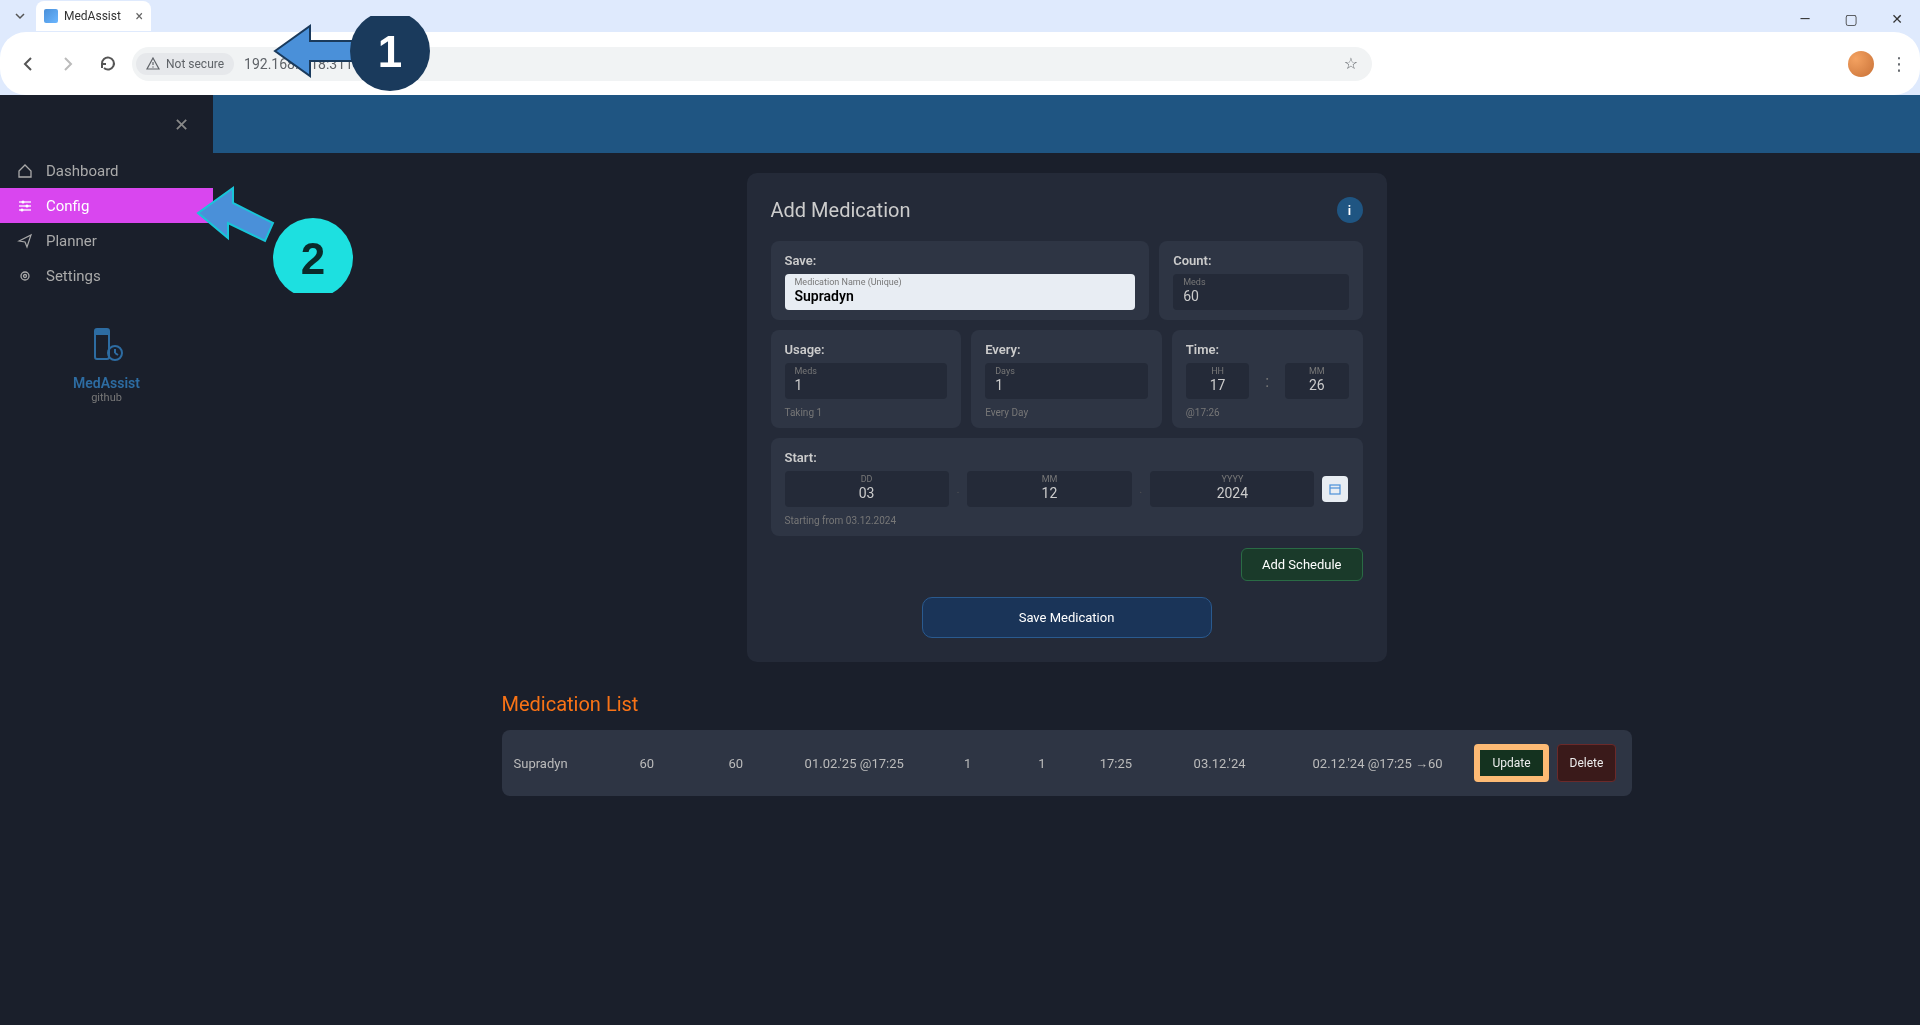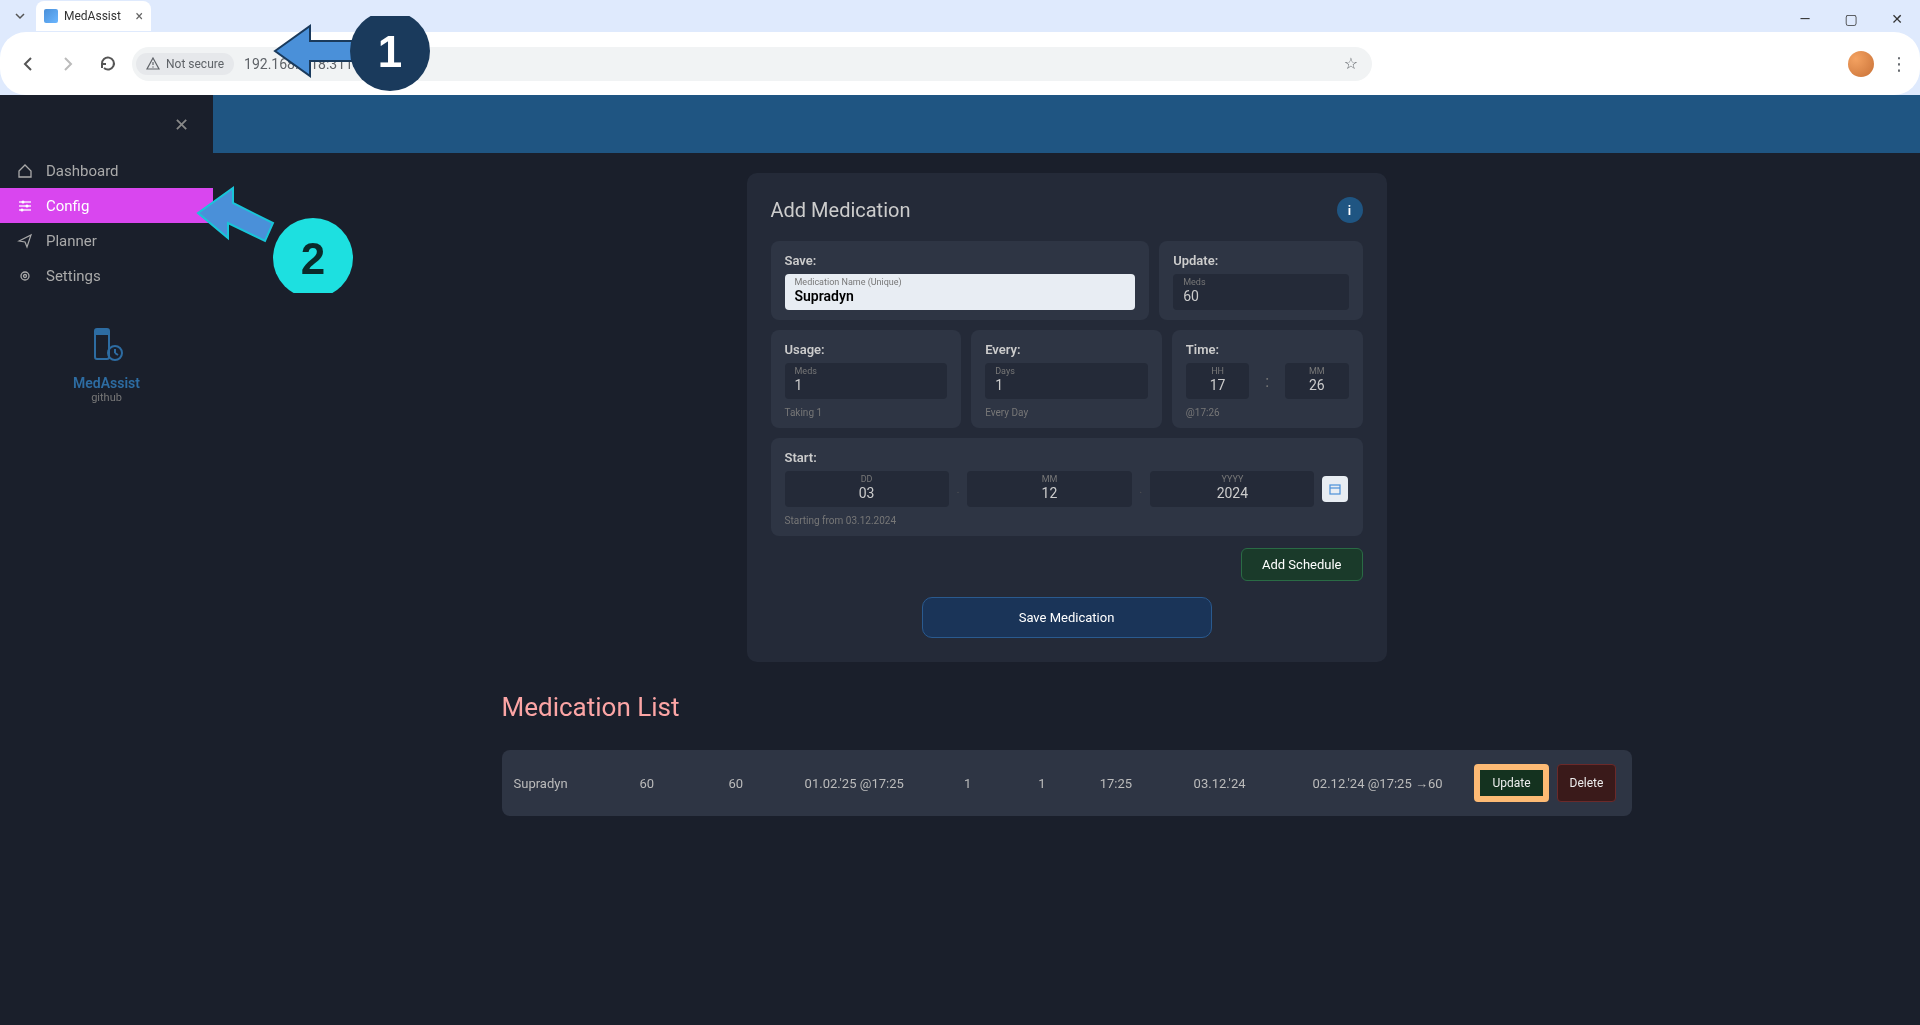--- a/index.html
+++ b/index.html
@@ -67,21 +67,21 @@
 .date-sep { color: #555; font-size: 10px; }
 .cal-btn { width: 26px; height: 26px; background: #e8edf3; border-radius: 4px; display: flex; align-items: center; justify-content: center; cursor: pointer; font-size: 12px; }
 .date-inputs .input-label { left: 50%; transform: translateX(-50%); }
 .date-inputs .input-dark { text-align: center; }
 
 .btn-row { display: flex; justify-content: flex-end; margin-top: 12px; }
 .btn-add { background: #1a3a2a; border: 1px solid #2a6b45; color: #fff; padding: 8px 20px; border-radius: 6px; font-size: 13px; cursor: pointer; }
 .btn-save { background: #1a3458; border: 1px solid #2a5a8f; color: #fff; padding: 12px 60px; border-radius: 10px; font-size: 13px; cursor: pointer; margin: 16px auto 0; display: block; width: 290px; }
 
 .list-section { width: 1130px; margin: 0 auto; }
-.list-title { color: #fca5a5; font-size: 26px; margin-bottom: 28px; }
+.list-title { color: #f97316; font-size: 20px; margin-bottom: 14px; }
 .table { background: #242a38; border-radius: 8px; overflow: hidden; width: 100%; }
 .thead { display: flex; padding: 10px 12px; color: #ccc; font-size: 13px; font-weight: 600; }
 .trow { display: flex; padding: 14px 12px; color: #bbb; font-size: 13px; align-items: center; background: #2e3544; }
 .tcell { text-align: center; }
 .c-name { width: 90px; text-align: left; }
 .c-meds { width: 90px; }
 .c-days { width: 90px; }
 .c-resup { width: 150px; }
 .c-usage { width: 80px; }
 .c-every { width: 70px; }
@@ -231,21 +231,21 @@
 
         <div class="form-row">
           <div class="form-box" style="flex:2">
             <div class="form-box-label">Save:</div>
             <div class="input-wrap">
               <div class="input-label">Medication Name (Unique)</div>
               <input class="input-field" value="Supradyn" style="">
             </div>
           </div>
           <div class="form-box" style="flex:1">
-            <div class="form-box-label">Update:</div>
+            <div class="form-box-label">Count:</div>
             <div class="input-wrap">
               <div class="input-label">Meds</div>
               <input class="input-dark" value="60" style="">
             </div>
           </div>
         </div>
 
         <div class="form-row">
           <div class="form-box">
             <div class="form-box-label">Usage:</div>

